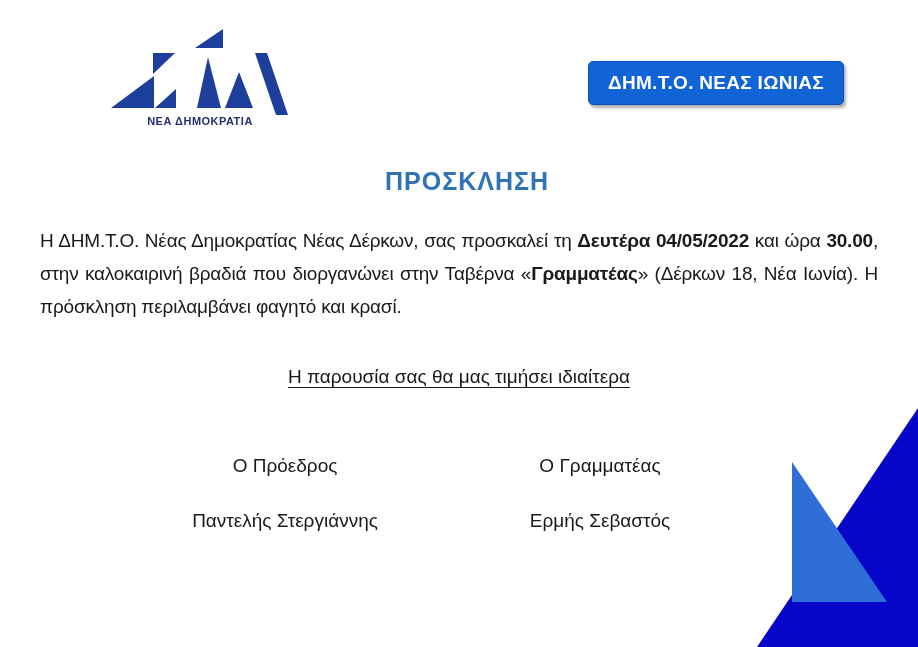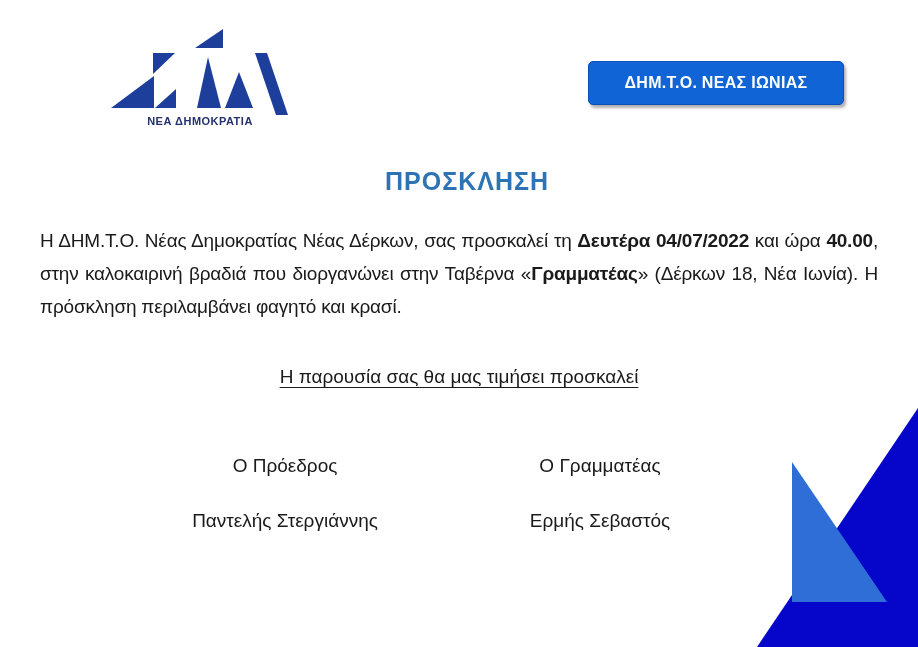--- a/index.html
+++ b/index.html
@@ -22,21 +22,21 @@
     letter-spacing:.5px;color:var(--wordmark,#25306f);white-space:nowrap;
   }
   
   .org-badge{
     position:absolute;left:588px;top:61px;width:256px;height:44px;
     background:var(--badge_bg,#1164d6);
     border:1px solid var(--badge_border,#0d4fba);
     border-radius:5px;
     box-shadow:2px 3px 3px rgba(110,110,110,.55);
     display:flex;align-items:center;justify-content:center;
-    color:#fff;font-weight:bold;font-size:16px;letter-spacing:.3px;
+    color:#fff;font-weight:bold;font-size:19px;letter-spacing:.3px;
     box-sizing:border-box;white-space:nowrap;
   }
   
   .doc-title{
     position:absolute;left:0;top:167px;width:918px;
     text-align:center;font-weight:bold;font-size:25px;letter-spacing:1px;
     color:var(--title,#2e74b5);
     padding-left:8px;
   }
   
@@ -78,24 +78,24 @@
     </svg>
     <div class="logo-wordmark">ΝΕΑ ΔΗΜΟΚΡΑΤΙΑ</div>
   </div>
 
   <div class="org-badge">
     <span>ΔΗΜ.Τ.Ο. ΝΕΑΣ ΙΩΝΙΑΣ</span>
   </div>
 
   <div class="doc-title">ΠΡΟΣΚΛΗΣΗ</div>
 
-  <div class="invitation-paragraph"><span>Η ΔΗΜ.Τ.Ο. Νέας Δημοκρατίας Νέας Δέρκων, σας προσκαλεί τη </span><span class="b">Δευτέρα 04/07/2022</span><span> και ώρα </span><span class="b">40.00</span><span>, στην καλοκαιρινή βραδιά που διοργανώνει στην Ταβέρνα «</span><span class="b">Γραμματέας</span><span>» (Δέρκων 18, Νέα Ιωνία). Η πρόσκληση περιλαμβάνει φαγητό και κρασί.</span></div>
+  <div class="invitation-paragraph"><span>Η ΔΗΜ.Τ.Ο. Νέας Δημοκρατίας Νέας Δέρκων, σας προσκαλεί τη </span><span class="b">Δευτέρα 04/05/2022</span><span> και ώρα </span><span class="b">30.00</span><span>, στην καλοκαιρινή βραδιά που διοργανώνει στην Ταβέρνα «</span><span class="b">Γραμματέας</span><span>» (Δέρκων 18, Νέα Ιωνία). Η πρόσκληση περιλαμβάνει φαγητό και κρασί.</span></div>
 
   <div class="highlight-line">
-    <span>Η παρουσία σας θα μας τιμήσει προσκαλεί</span>
+    <span>Η παρουσία σας θα μας τιμήσει ιδιαίτερα</span>
   </div>
 
   <div class="sig-col col-1">
     <div class="sig-role">Ο Πρόεδρος</div>
     <div class="sig-name">Παντελής Στεργιάννης</div>
   </div>
   <div class="sig-col col-2">
     <div class="sig-role">Ο Γραμματέας</div>
     <div class="sig-name">Ερμής Σεβαστός</div>
   </div>

